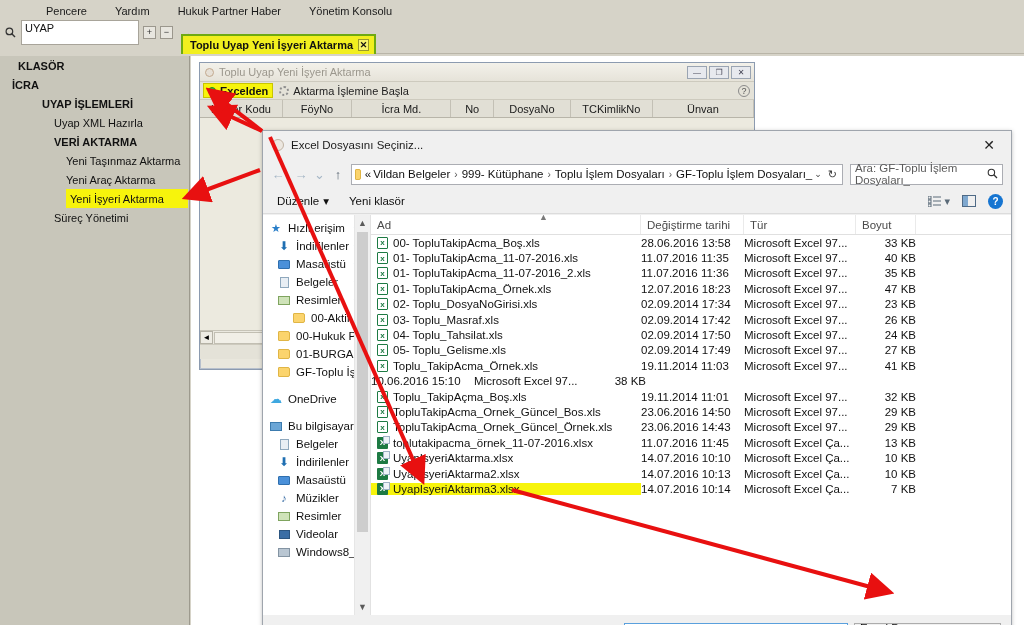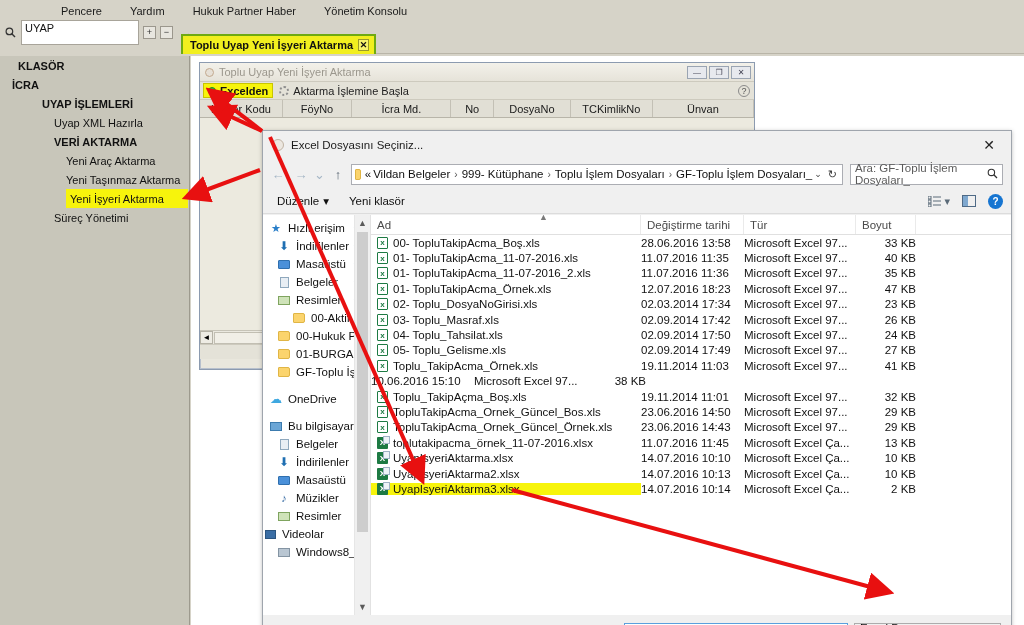--- a/index.html
+++ b/index.html
@@ -19,21 +19,21 @@
     display:flex; align-items:center; padding-left:5px; gap:5px;
   }
   .app-title-dot{
     width:9px;height:9px;border-radius:50%;
     background:#d9d4cc;border:1.5px solid #b0a79a;
   }
   .app-title-text{ font-size:11px; color:#4a4a4a; }
 
   .app-menubar{
     height:21px; background:#d6d3c8;
-    display:flex; align-items:center; gap:0px; padding-left:3px;margin-left:44px;
+    display:flex; align-items:center; gap:0px; padding-left:32px;
   }
   .menu-item{ font-size:11px; color:#1a1a1a; padding:2px 14px; cursor:default; }
 
   .app-searchrow{
     height:22px; background:#d6d3c8; display:flex; align-items:center;
     padding-left:4px; gap:4px; position:relative;
   }
   .search-glyph{ width:13px;height:13px; display:flex;align-items:center;justify-content:center; color:#333; }
   .search-box{
     width:118px; height:25px; background:#fff; border:1px solid #a8a49a;
@@ -311,24 +311,24 @@
         <div class="tree-node bold" style="padding-left: 42px;">
           <span>UYAP İŞLEMLERİ</span>
         </div>
         <div class="tree-node" style="padding-left: 54px;">
           <span>Uyap XML Hazırla</span>
         </div>
         <div class="tree-node bold" style="padding-left: 54px;">
           <span>VERİ AKTARMA</span>
         </div>
         <div class="tree-node" style="padding-left: 66px;">
+          <span>Yeni Taşınmaz Aktarma</span>
+        </div>
+        <div class="tree-node" style="padding-left: 66px;">
           <span>Yeni Araç Aktarma</span>
-        </div>
-        <div class="tree-node" style="padding-left: 66px;">
-          <span>Yeni Taşınmaz Aktarma</span>
         </div>
         <div class="tree-node sel" style="padding-left: 4px; width: 122px; margin-left: 66px;">
           <span>Yeni İşyeri Aktarma</span>
         </div>
         <div class="tree-node" style="padding-left: 54px;">
           <span>Süreç Yönetimi</span>
         </div>
       </div>
   </div>
 
@@ -531,21 +531,21 @@
             <div class="nav-item" style="padding-left: 14px;">
               <span class="ico ico-music">♪</span>
               <span>Müzikler</span>
             </div>
             <div class="nav-item" style="padding-left: 14px;">
               <span class="ico">
                 <span class="ico-pic"></span>
               </span>
               <span>Resimler</span>
             </div>
-            <div class="nav-item" style="">
+            <div class="nav-item" style="padding-left: 14px;">
               <span class="ico">
                 <span class="ico-video"></span>
               </span>
               <span>Videolar</span>
             </div>
             <div class="nav-item" style="padding-left: 14px;">
               <span class="ico">
                 <span class="ico-drive"></span>
               </span>
               <span>Windows8_OS (C:)</span>
@@ -601,21 +601,21 @@
               </div>
               <div class="c-date">12.07.2016 18:23</div>
               <div class="c-type">Microsoft Excel 97...</div>
               <div class="c-size">47 KB</div>
             </div>
             <div class="fl-row">
               <div class="c-name">
                 <span class="xls-ico"></span>
                 <span>02- Toplu_DosyaNoGirisi.xls</span>
               </div>
-              <div class="c-date">02.03.2014 17:34</div>
+              <div class="c-date">02.09.2014 17:34</div>
               <div class="c-type">Microsoft Excel 97...</div>
               <div class="c-size">23 KB</div>
             </div>
             <div class="fl-row">
               <div class="c-name">
                 <span class="xls-ico"></span>
                 <span>03- Toplu_Masraf.xls</span>
               </div>
               <div class="c-date">02.09.2014 17:42</div>
               <div class="c-type">Microsoft Excel 97...</div>
@@ -707,21 +707,21 @@
               <div class="c-type">Microsoft Excel Ça...</div>
               <div class="c-size">10 KB</div>
             </div>
             <div class="fl-row sel">
               <div class="c-name">
                 <span class="xlsx-ico"></span>
                 <span>UyapIsyeriAktarma3.xlsx</span>
               </div>
               <div class="c-date">14.07.2016 10:14</div>
               <div class="c-type">Microsoft Excel Ça...</div>
-              <div class="c-size">2 KB</div>
+              <div class="c-size">7 KB</div>
             </div>
           </div>
 
       </div>
     </div>
 
     <div class="dlg-footer">
       <div class="fn-row">
         <div class="fn-label">Dosya adı:</div>
         <div class="fn-input">

